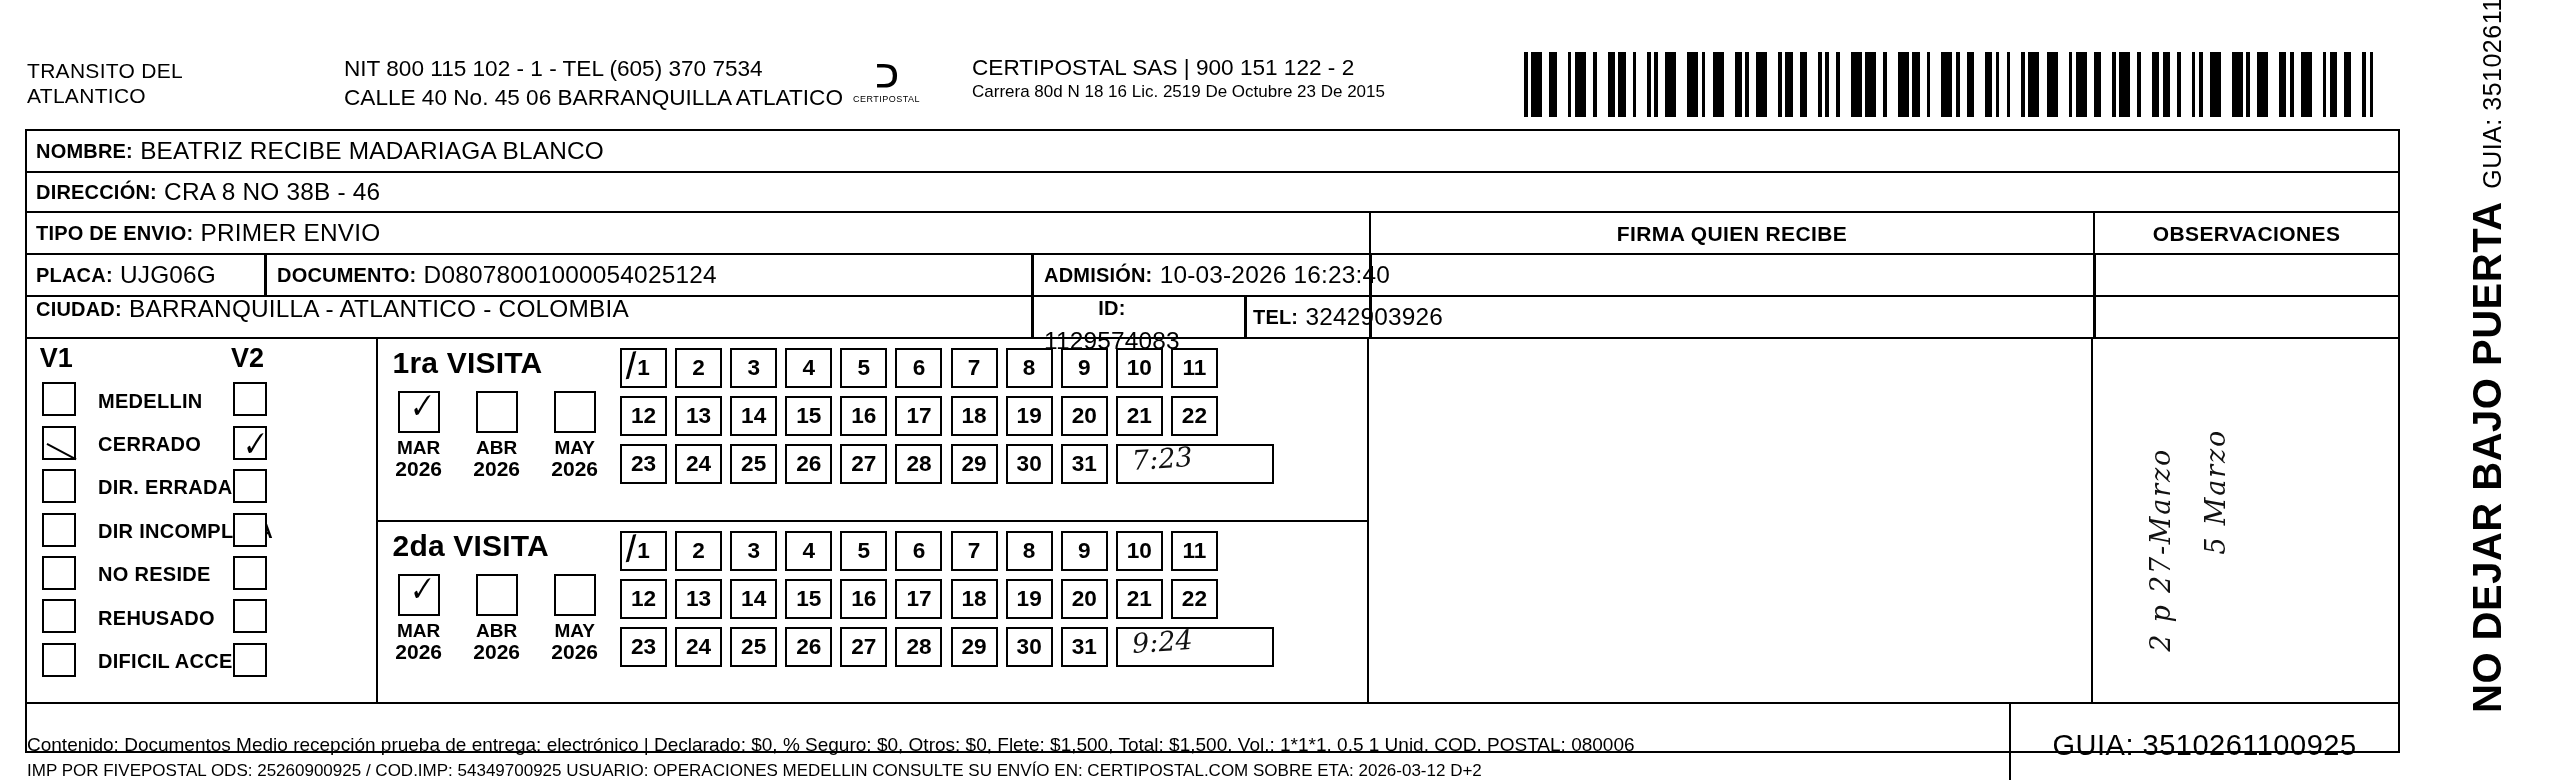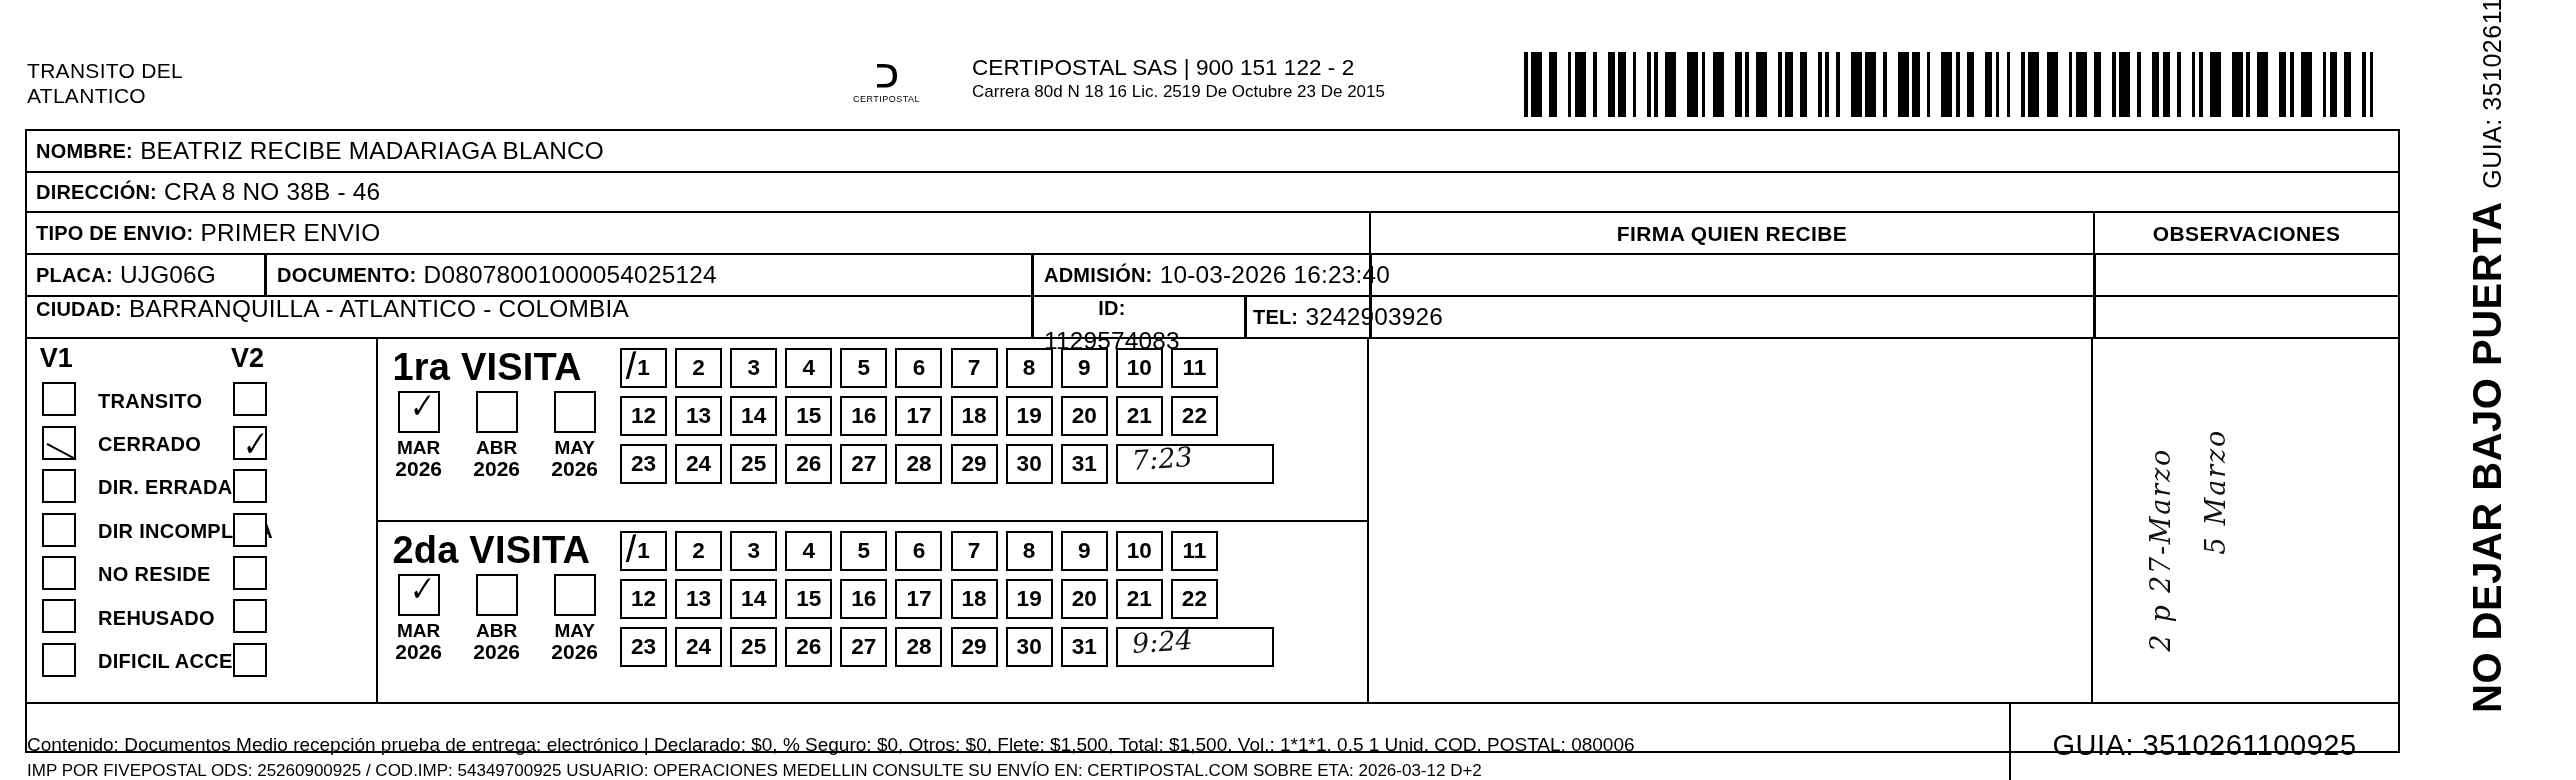--- a/index.html
+++ b/index.html
@@ -178,21 +178,21 @@
     position: absolute;
     left: 0;
     width: 100%;
     height: 179px;
   }
   .visit-half.second { top: 181px; border-top: 2.7px solid #000; }
   .visit-title {
     position: absolute;
     left: 14.5px;
     top: 7.2px;
-    font-size: 38px;
+    font-size: 30px;
     font-weight: bold;
     letter-spacing: 0.2px;
   }
   .month-wrap {
     position: absolute;
     left: 12.7px;
     top: 52px;
     display: flex;
     gap: 22px;
   }
@@ -378,20 +378,24 @@
 </head>
 <body>
 
 <div class="page">
 
   <div class="header">
     <div class="hdr-left">
       <div>TRANSITO DEL</div>
       <div>ATLANTICO</div>
     </div>
+    <div class="hdr-nit">
+      <div>NIT 800 115 102 - 1 - TEL (605) 370 7534</div>
+      <div>CALLE 40 No. 45 06 BARRANQUILLA ATLATICO</div>
+    </div>
     <div class="hdr-logo">
       <div class="mark">ᑐ</div>
       <div class="brand">CERTIPOSTAL</div>
     </div>
     <div class="hdr-cert">
       <div class="l1">CERTIPOSTAL SAS | 900 151 122 - 2</div>
       <div class="l2">Carrera 80d N 18 16  Lic. 2519 De Octubre 23 De 2015</div>
     </div>
     <div class="barcode-top" id="barcode-top">
         <i style="width:3.6px"></i>
@@ -584,21 +588,21 @@
       <div class="vsep" style="left:2066px;"></div>
     </div>
 
     <div class="visitblock">
 
       <div class="col-status">
         <div class="vhead" style="left:12.7px; top:3.6px;">V1</div>
         <div class="vhead" style="left:204px; top:3.6px;">V2</div>
         <div id="status-rows">
             <div class="chk" style="left:14.5px; top:43px;"></div>
-            <div class="status-label" style="left:71px; top:51px;">TRANSITO</div>
+            <div class="status-label" style="left:71px; top:51px;">MEDELLIN</div>
             <div class="chk" style="left:206px; top:43px;"></div>
             <div class="chk" style="left:14.5px; top:87px;">
               <span class="slash"></span>
             </div>
             <div class="status-label" style="left:71px; top:94px;">CERRADO</div>
             <div class="chk" style="left:206px; top:87px;">
               <span class="tickmark">✓</span>
             </div>
             <div class="chk" style="left:14.5px; top:130px;"></div>
             <div class="status-label" style="left:71px; top:137px;">DIR. ERRADA</div>

